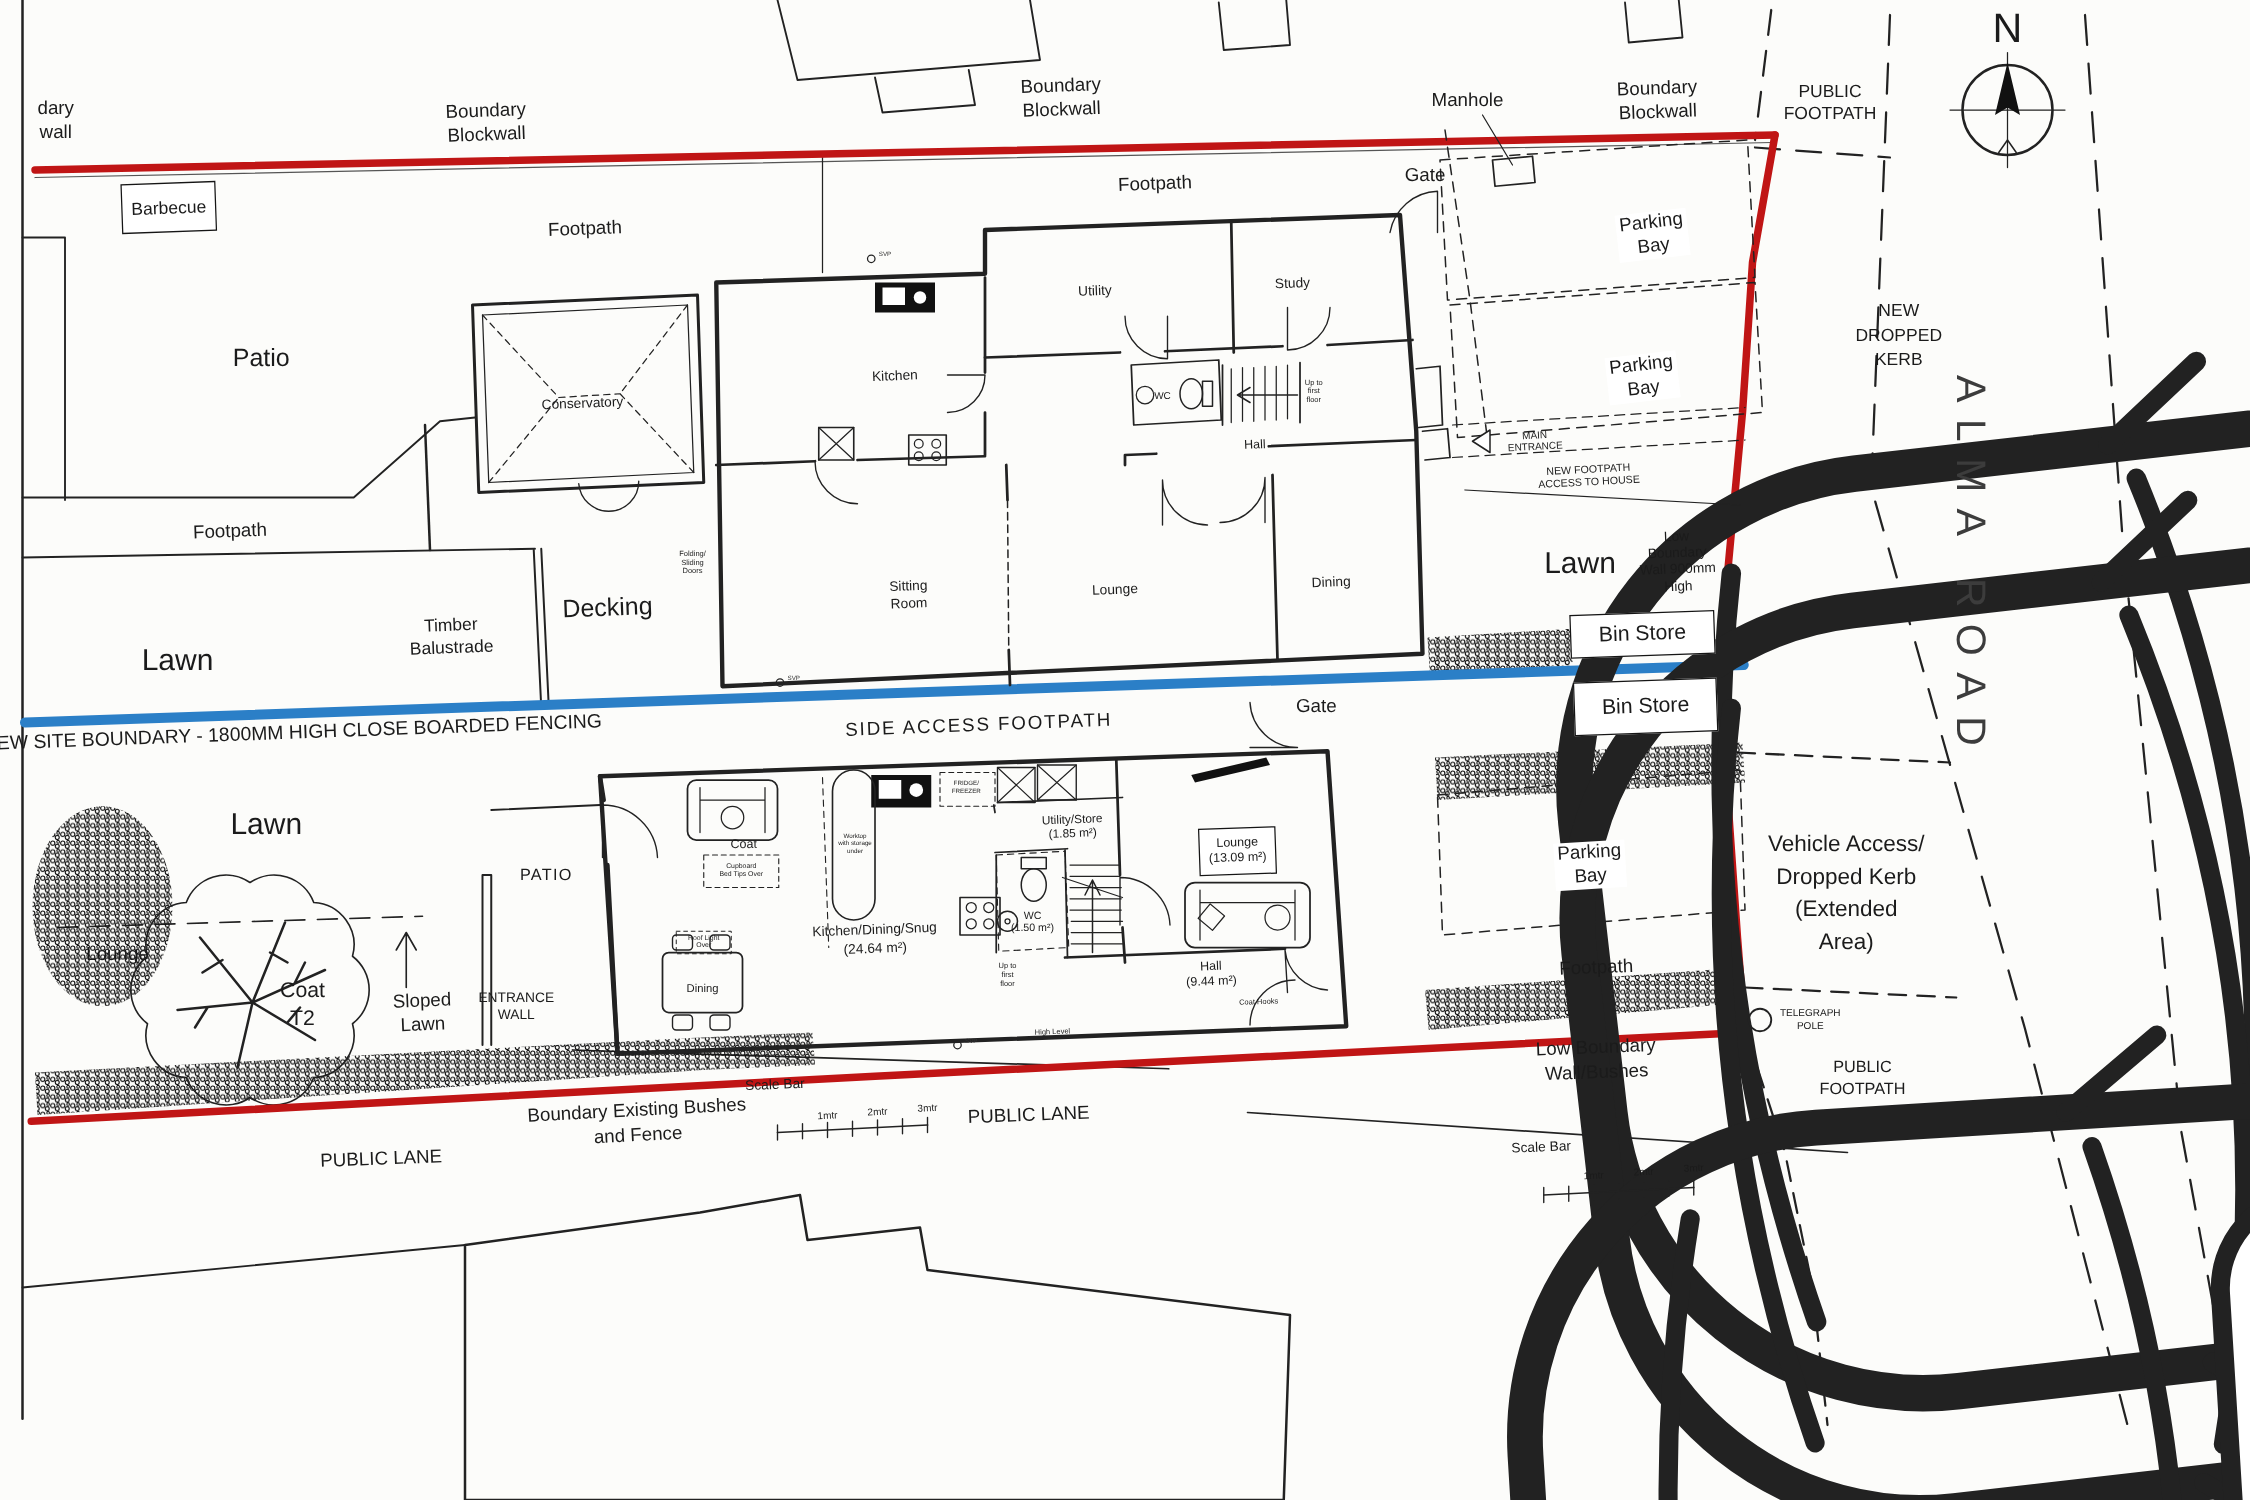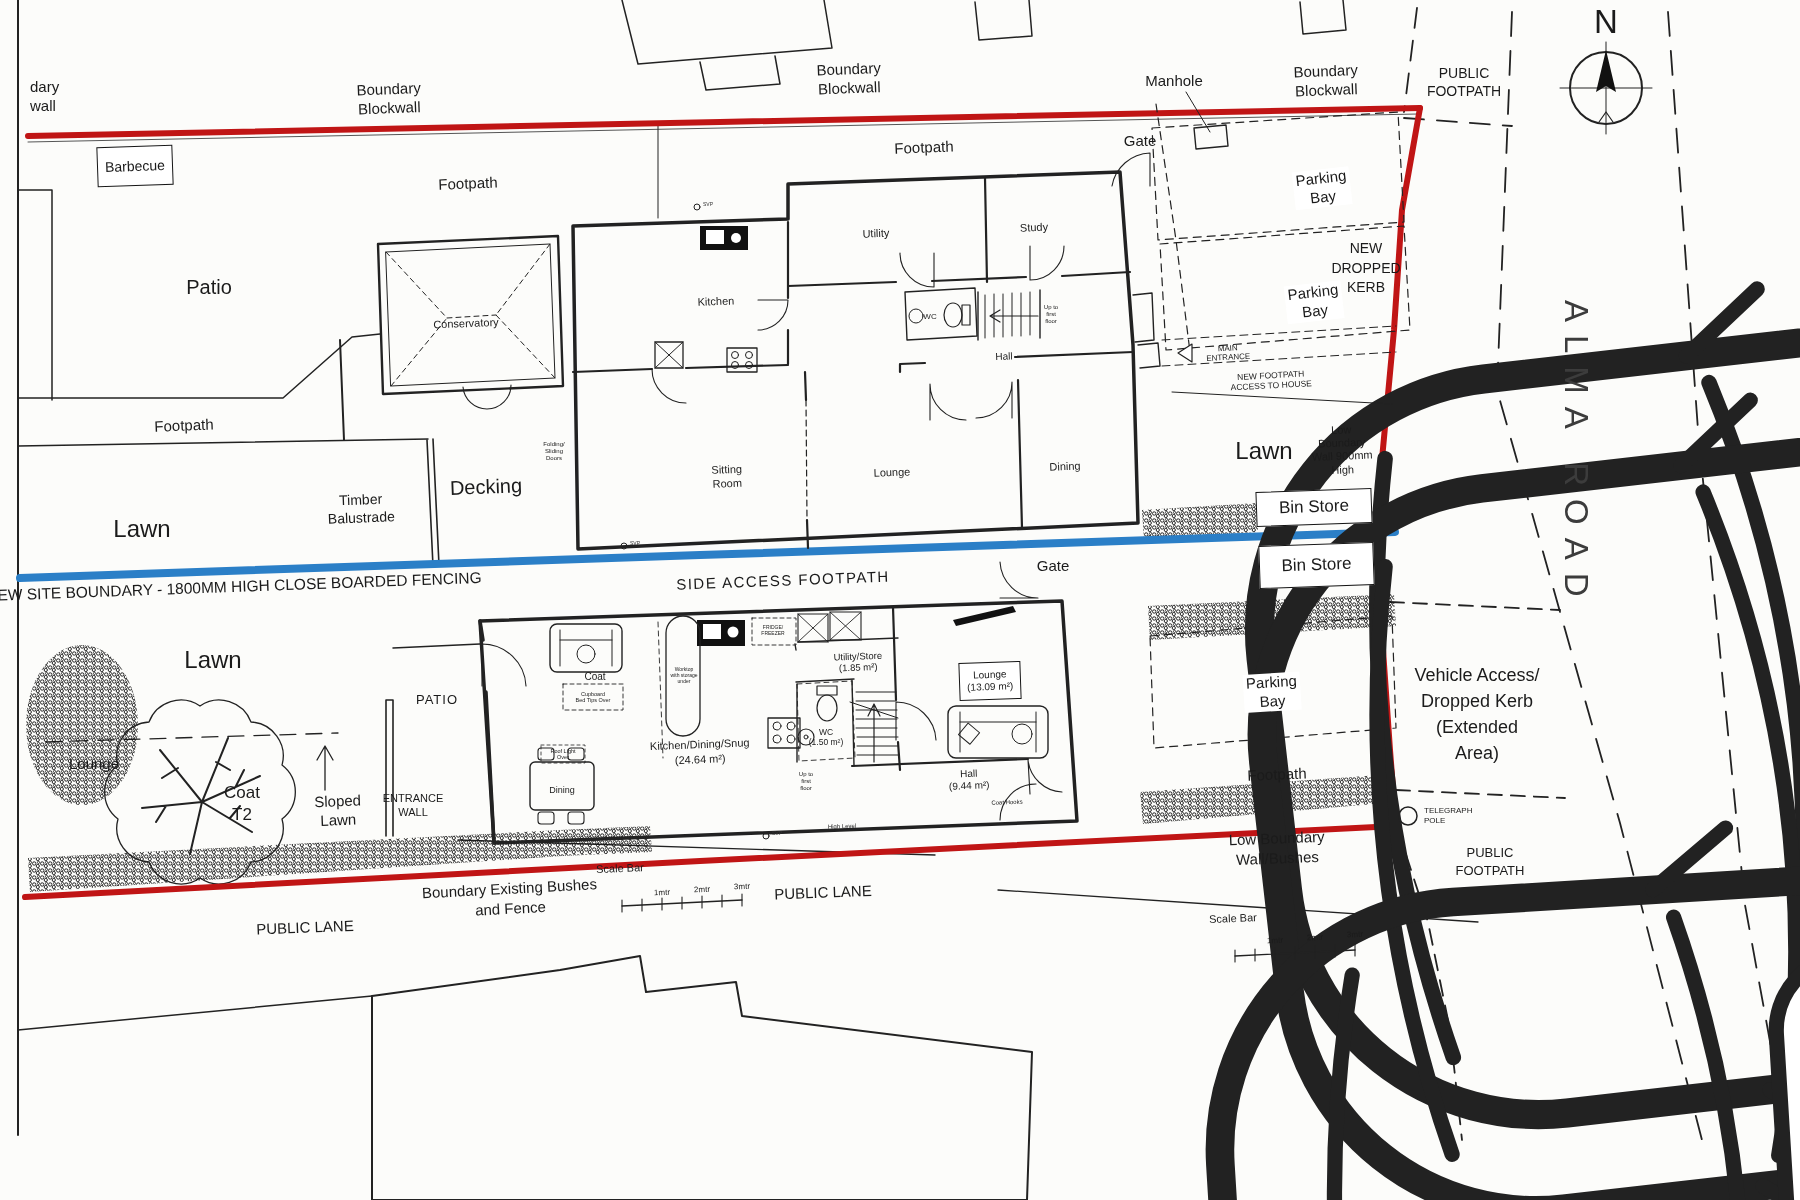--- a/index.html
+++ b/index.html
@@ -252,21 +252,21 @@
     </g>
 
     <g>
       <circle cx="697" cy="207" r="3" stroke-width="1"></circle>
       <circle cx="624" cy="546" r="3" stroke-width="1"></circle>
       <circle cx="766" cy="836" r="3" stroke-width="1"></circle>
     </g>
   </g>
 </svg>
 
-<div class="lb" style="left:30px;top:78px;font-size:15px;text-align:left">dary
+<div class="lb" style="left:30px;top:78px;font-size:15px;text-align:center">dary
 wall</div>
 <div class="lb c r2" style="left:389px;top:99px;font-size:15px">Boundary
 Blockwall</div>
 <div class="lb c r2" style="left:849px;top:79px;font-size:15px">Boundary
 Blockwall</div>
 <div class="lb c r2" style="left:1326px;top:81px;font-size:15px">Boundary
 Blockwall</div>
 <div class="lb c" style="left:1174px;top:81px;font-size:15px">Manhole</div>
 <div class="lb c" style="left:1464px;top:82px;font-size:14px">PUBLIC
 FOOTPATH</div>
@@ -291,21 +291,21 @@
 <div class="lb c r2" style="left:1065px;top:467px;font-size:11px">Dining</div>
 <div class="lb c tiny" style="left:554px;top:451px;font-size:6px">Folding/
 Sliding
 Doors</div>
 <div class="lb c r7 bg" style="left:1322px;top:188px;font-size:15px">Parking
 Bay</div>
 <div class="lb c r7 bg" style="left:1314px;top:302px;font-size:15px">Parking
 Bay</div>
 <div class="lb c r35 bg" style="left:1272px;top:692px;font-size:15px">Parking
 Bay</div>
-<div class="lb c" style="left:1366px;top:268px;font-size:14px;line-height:1.4">NEW
+<div class="lb c" style="left:1519px;top:268px;font-size:14px;line-height:1.4">NEW
 DROPPED
 KERB</div>
 <div class="lb c r3 tiny" style="left:1228px;top:353px;font-size:8px">MAIN
 ENTRANCE</div>
 <div class="lb c r3 tiny" style="left:1271px;top:381px;font-size:8.5px">NEW FOOTPATH
 ACCESS TO HOUSE</div>
 <div class="lb c" style="left:1264px;top:451px;font-size:24px">Lawn</div>
 <div class="lb c r2" style="left:1342px;top:450px;font-size:11px;line-height:1.2">Low
 Boundary
 Wall 900mm
@@ -364,21 +364,21 @@
 <div class="lb c r2" style="left:702px;top:890px;font-size:8px">2mtr</div>
 <div class="lb c r2" style="left:742px;top:887px;font-size:8px">3mtr</div>
 <div class="lb r2 nl" style="left:1233px;top:919px;font-size:11px">Scale Bar</div>
 <div class="lb c r2" style="left:1275px;top:941px;font-size:8px">1mtr</div>
 <div class="lb c r2" style="left:1315px;top:938px;font-size:8px">2mtr</div>
 <div class="lb c r2" style="left:1355px;top:935px;font-size:8px">3mtr</div>
 <div class="lb c" style="left:1477px;top:714px;font-size:18px;line-height:1.45">Vehicle Access/
 Dropped Kerb
 (Extended
 Area)</div>
-<div class="lb" style="left:1424px;top:806px;font-size:8px;text-align:left;line-height:1.3">TELEGRAPH
+<div class="lb" style="left:1424px;top:806px;font-size:8px;text-align:center;line-height:1.3">TELEGRAPH
 POLE</div>
 <div class="lb c" style="left:1490px;top:862px;font-size:13px;line-height:1.35">PUBLIC
 FOOTPATH</div>
 <div class="lb c r2" style="left:1277px;top:848px;font-size:15px;line-height:1.3">Low Boundary
 Wall/Bushes</div>
 <div class="lb c r2" style="left:1277px;top:775px;font-size:15px">Footpath</div>
 <div class="lb vert nl" style="left:1556px;top:300px;font-size:33px">ALMA ROAD</div>
 <div class="lb c tiny gray" style="left:708px;top:205px;font-size:5px">SVP</div>
 <div class="lb c tiny gray" style="left:635px;top:544px;font-size:5px">SVP</div>
 <div class="lb c tiny gray" style="left:777px;top:834px;font-size:5px">SVP</div>

